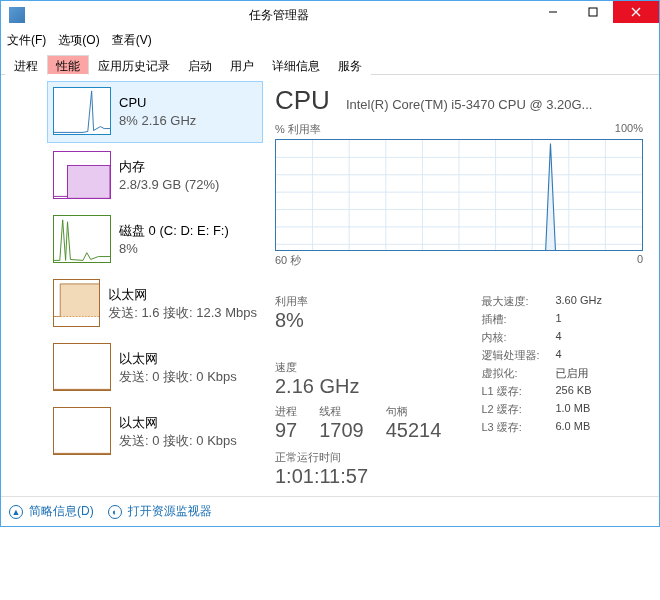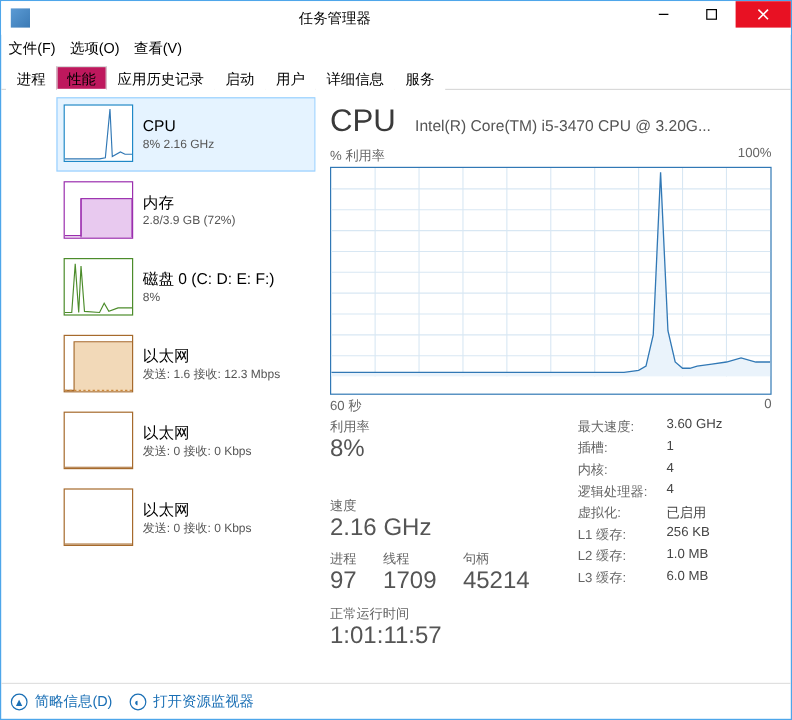--- a/index.html
+++ b/index.html
@@ -1,51 +1,51 @@
 <!DOCTYPE html>
 <html><head>
 <meta charset="utf-8">
 <style>
 * { margin: 0; padding: 0; box-sizing: border-box; font-family: "Microsoft YaHei", "Segoe UI", sans-serif; }
 body { background: #fff; width: 660px; height: 600px; overflow: hidden; }
-.window { width: 660px; height: 600px; border: 1px solid #4ea6ea; display: flex; flex-direction: column; background: #fff; }
+.window { width: 660px; height: 527px; border: 1px solid #4ea6ea; display: flex; flex-direction: column; background: #fff; }
 .titlebar { height: 28px; background: #fff; display: flex; align-items: center; position: relative; }
 .title-icon { width: 16px; height: 16px; margin-left: 8px; background: linear-gradient(135deg,#5b9bd5 0%,#3b7ab5 100%); }
 .title-text { flex: 1; text-align: center; font-size: 12px; color: #000; }
 .win-btns { display: flex; height: 28px; }
 .win-btn { width: 40px; height: 22px; display: flex; align-items: center; justify-content: center; font-size: 10px; color: #000; cursor: default; }
 .win-btn.close { background: #e81123; color: #fff; width: 46px; }
 .win-btn svg { width: 10px; height: 10px; }
 .menubar { height: 22px; display: flex; align-items: center; padding: 0 6px; font-size: 12px; gap: 12px; }
 .menu-item { cursor: default; }
 .tabs { height: 24px; border-bottom: 1px solid #d9d9d9; display: flex; padding-left: 4px; padding-top: 3px; font-size: 12px; gap: 0; }
 .tab { padding: 2px 8px; border: 1px solid transparent; border-bottom: none; cursor: default; position: relative; top: 1px; background: #fff; }
-.tab.active { border-color: #d9d9d9; background: #be185d; z-index: 2; border-bottom: 1px solid #fff; }
+.tab.active { border-color: #d9d9d9; background: #fca5a5; z-index: 2; border-bottom: 1px solid #fff; }
 .content { flex: 1; display: flex; overflow: hidden; padding-left: 40px; }
 .sidebar { width: 222px; padding: 6px 0 6px 6px; overflow-y: auto; }
 .side-item { height: 62px; border: 1px solid transparent; display: flex; padding: 5px; margin-bottom: 2px; cursor: default; }
 .side-item.selected { background: #e5f3ff; border: 1px solid #99d1ff; }
 .side-thumb { width: 58px; height: 48px; border: 1px solid #999; margin-right: 8px; position: relative; background: #fff; }
 .side-thumb-cpu { border-color: #1e88c7; }
 .side-thumb-mem { border-color: #9b2fae; }
 .side-thumb-disk { border-color: #4c8c2b; }
 .side-thumb-net { border-color: #a66a2c; }
 .side-info { display: flex; flex-direction: column; justify-content: center; font-size: 12px; line-height: 1.4; }
 .side-name { font-size: 13px; color: #000; white-space: nowrap; overflow: hidden; }
-.side-stat { font-size: 10px; color: #555; white-space: nowrap; }
+.side-stat { font-size: 13px; color: #555; white-space: nowrap; }
 .detail { flex: 1; padding: 10px 16px 8px 12px; display: flex; flex-direction: column; }
 .detail-head { display: flex; align-items: baseline; gap: 16px; margin-bottom: 6px; }
 .detail-title { font-size: 26px; font-weight: 300; color: #3a3a3a; }
 .detail-sub { font-size: 13px; color: #555; white-space: nowrap; overflow: hidden; text-align: right; }
 .chart-labels { display: flex; justify-content: space-between; font-size: 11px; color: #666; margin-bottom: 2px; text-align: center; }
 .chart { height: 190px; border: 1px solid #3178b5; background: #fff; position: relative; overflow: hidden; }
 .chart-grid { position: absolute; inset: 0; }
 .chart-grid line { stroke: #d8e7f3; stroke-width: 1; }
 .chart-line { position: absolute; inset: 0; }
-.x-labels { display: flex; justify-content: space-between; font-size: 11px; color: #666; margin-top: 2px; margin-bottom: 2px; }
+.x-labels { display: flex; justify-content: space-between; font-size: 11px; color: #666; margin-top: 2px; margin-bottom: 26px; }
 .stats { display: flex; gap: 40px; }
 .stats-left { display: flex; flex-direction: column; }
 .stat-row1 { display: flex; gap: 28px; flex-direction: column; }
 .stat-block .lbl { font-size: 11px; color: #666; }
 .stat-block .val-big { font-size: 20px; color: #555; font-weight: 400; }
 .stat-row2 { display: flex; gap: 22px; margin-top: 6px; }
 .uptime-block { margin-top: 8px; }
 .stats-right { display: grid; grid-template-columns: auto auto; column-gap: 16px; row-gap: 3px; font-size: 11px; color: #444; align-content: start; }
 .stats-right .rlbl { color: #666; }
 .footer { height: 30px; border-top: 1px solid #e0e0e0; display: flex; align-items: center; padding: 0 8px; font-size: 12px; gap: 14px; }

